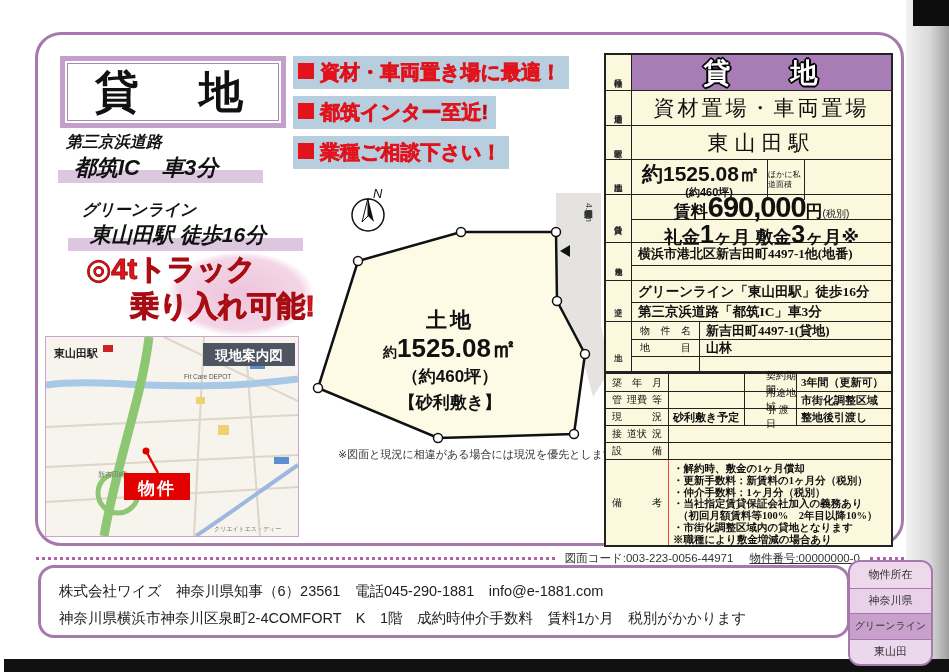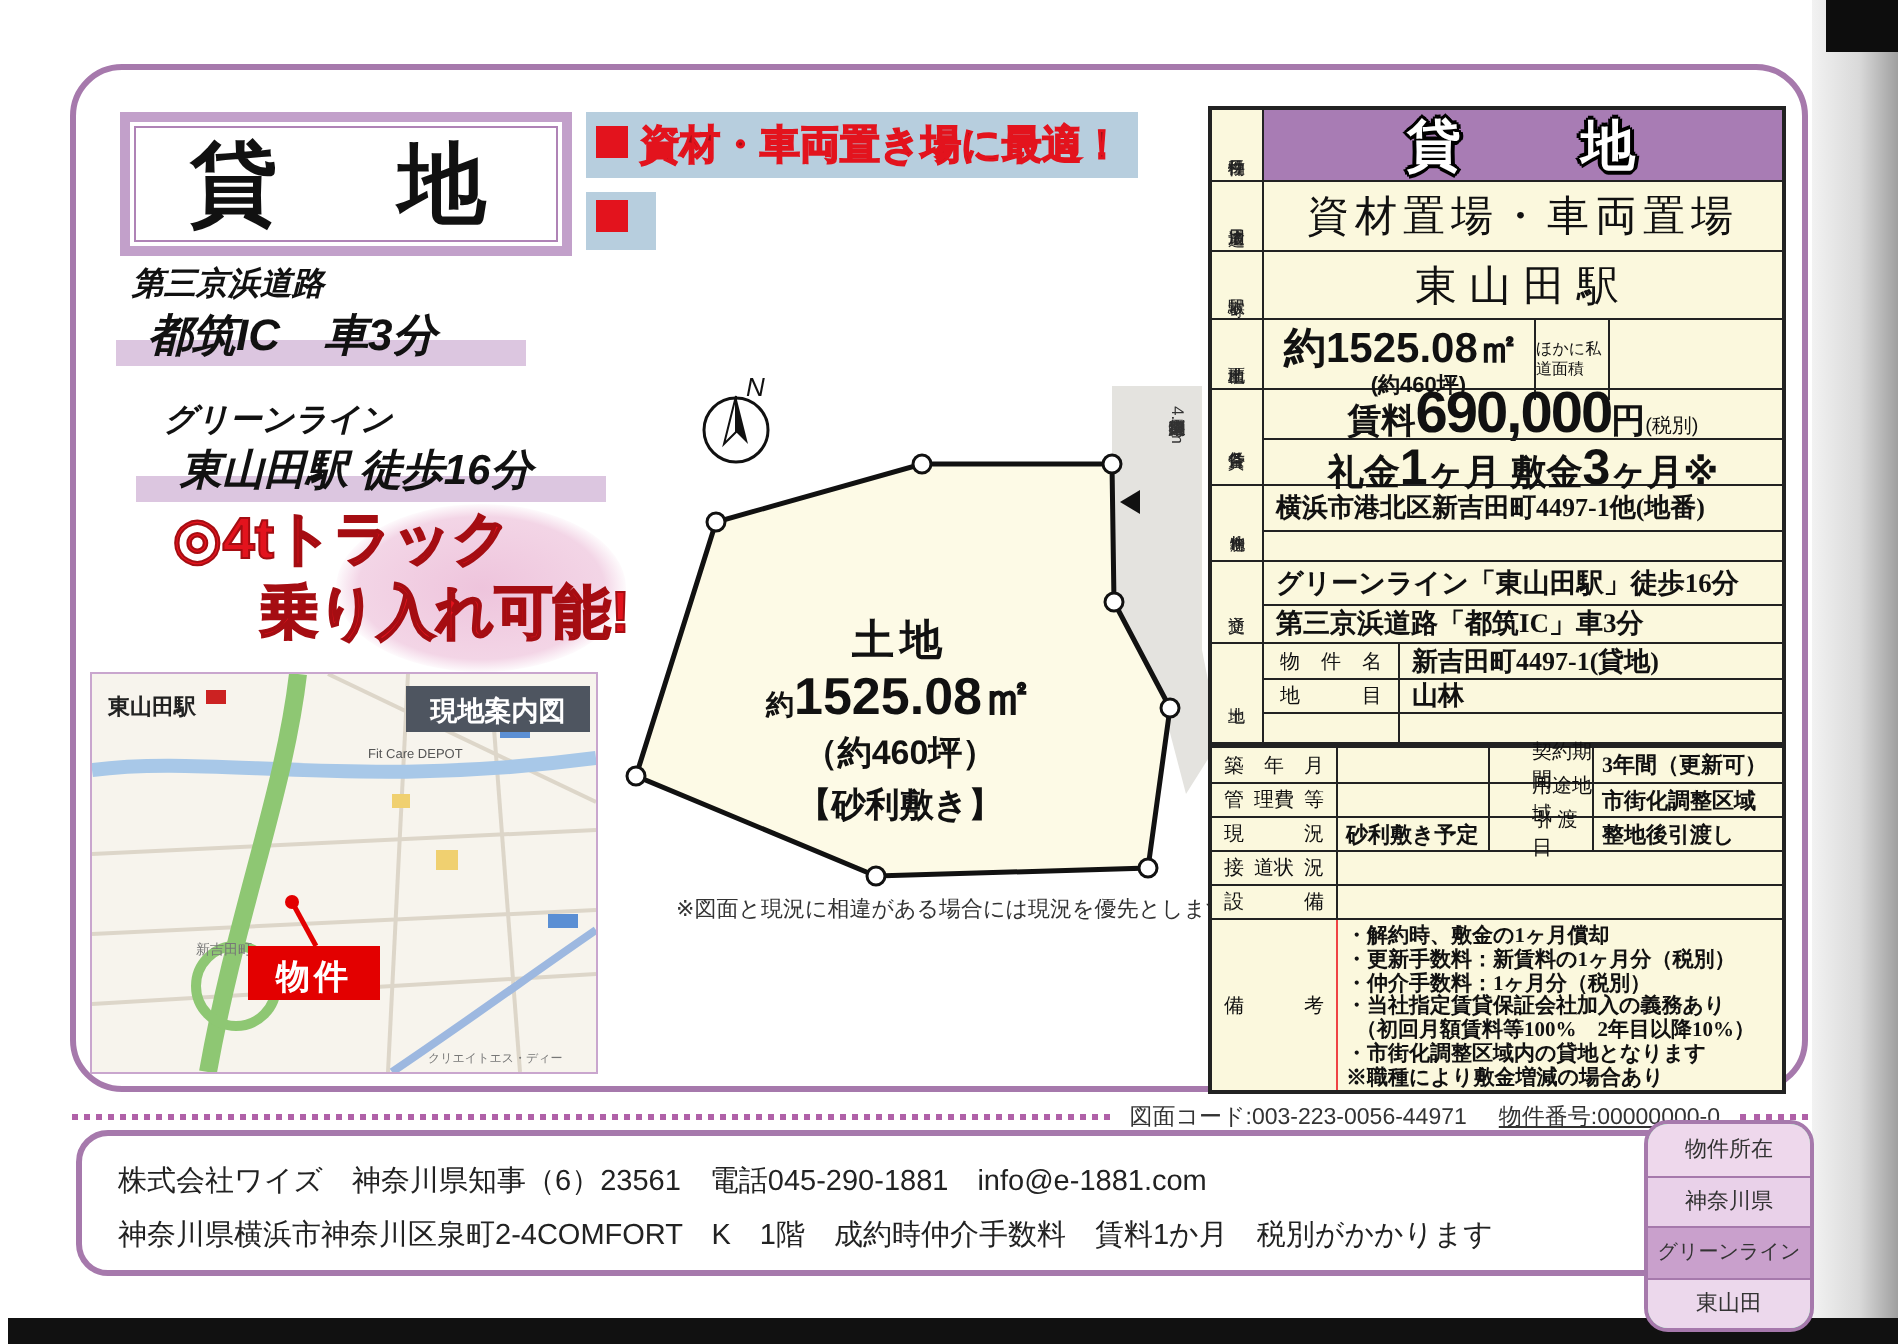--- a/index.html
+++ b/index.html
@@ -83,21 +83,21 @@
   .dots { border-top:3px dotted #b061a8; height:0; }
   .dots.l { flex:1; margin-right:10px; }
   .dots.r { width:34px; margin-left:10px; }
   .meta .code { margin-right:16px; white-space:nowrap; }
   .meta .pno { text-decoration:underline; white-space:nowrap; }
 
   
   .company { left:38px; top:565px; width:812px; height:73px; border:3px solid #a679ac; border-radius:16px; padding:10px 0 0 18px; color:#222; font-size:14.5px; line-height:27px; background:#fff; }
 
   
-  .badge { left:822px; top:560px; width:85px; height:106px; border:2px solid #a679ac; border-radius:12px; overflow:hidden; background:#86efac; }
+  .badge { left:848px; top:560px; width:85px; height:106px; border:2px solid #a679ac; border-radius:12px; overflow:hidden; background:#86efac; }
   .badge .brow { height:25.5px; display:flex; align-items:center; justify-content:center; font-size:11px; color:#333; border-top:1px solid #a679ac; white-space:nowrap; }
   .badge .brow:first-child { border-top:none; }
   .b0 { background:#eed8ec; } .b1 { background:#e9d1e9; } .b2 { background:#c9a0cc; font-size:10px !important; } .b3 { background:#ecd8ec; }
 
   svg text { font-family:"Liberation Sans","DejaVu Sans",sans-serif; }
 </style>
 </head>
 <body>
 
 <div class="abs right-edge"></div>
@@ -110,20 +110,25 @@
   <span class="t">貸　地</span>
 </div>
 
 <div class="abs bullets">
   <div class="bullet">
       <span class="sq"></span>
       <span>資材・車両置き場に最適！</span>
     </div>
   <div class="bullet">
       <span class="sq"></span>
+      <span>都筑インター至近!</span>
+    </div>
+  <div class="bullet">
+      <span class="sq"></span>
+      <span>業種ご相談下さい！</span>
     </div>
 </div>
 
 <div class="abs bar" style="left:58px; top:170px; width:205px;"></div>
 <div class="abs access" style="left:52px; top:132px;">
   <div class="l1">第三京浜道路</div>
   <div class="l2">都筑IC　車3分</div>
 </div>
 
 <div class="abs bar" style="left:68px; top:238px; width:235px;"></div>

